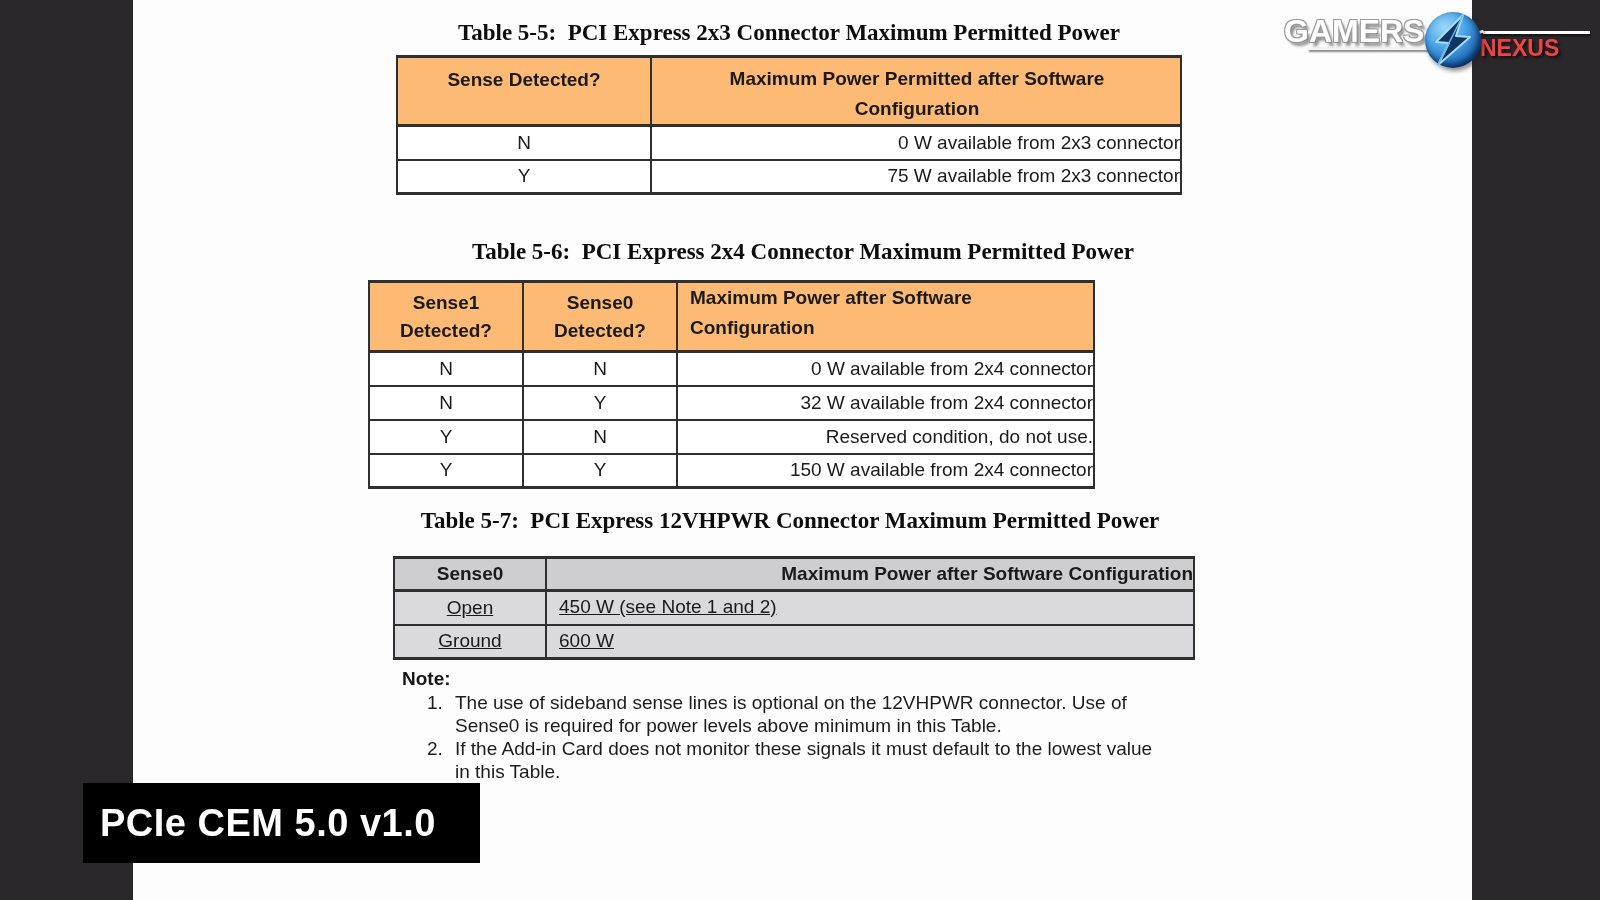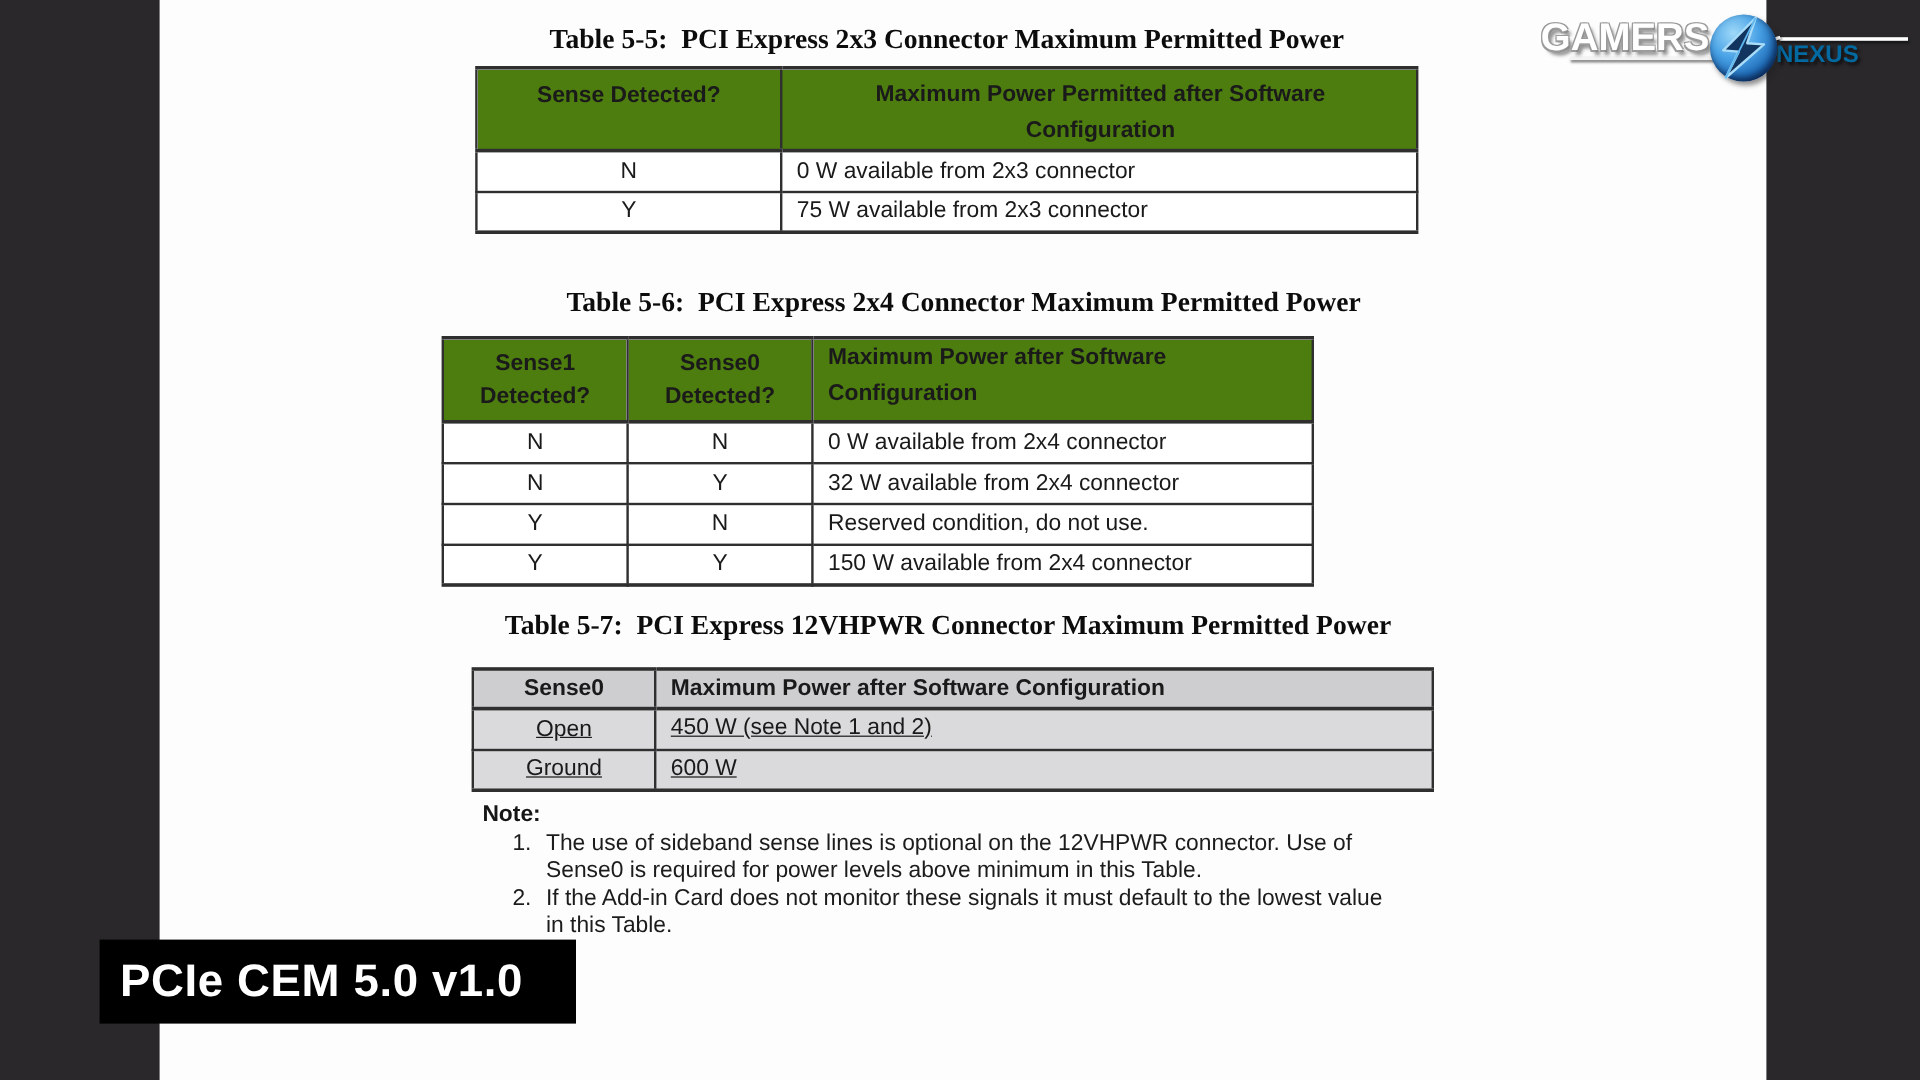--- a/index.html
+++ b/index.html
@@ -24,24 +24,24 @@
 
   
   .spec {
     position:absolute; border-collapse:collapse; table-layout:fixed;
     font-size:19px; color:#1a1a1a; background:#fff;
     border:3px solid #2f2f2f; border-left-width:2px; border-right-width:2px;
   }
   .spec th, .spec td { border:2px solid #2f2f2f; overflow:hidden; }
   .spec thead th {
     border-top:3px solid #2f2f2f; border-bottom:3px solid #2f2f2f;
-    background:#4d7c0f; font-weight:700; white-space:pre-line; line-height:30px;
+    background:#fdba74; font-weight:700; white-space:pre-line; line-height:30px;
   }
   .cc { text-align:center; vertical-align:middle; }
-  .cl { text-align:left; vertical-align:middle; padding-left:12px; }
+  .cl { text-align:right; vertical-align:middle; padding-left:12px; }
   .top-left   { text-align:center;   vertical-align:top;    padding:6px 10px 0 12px; }
   .top-center { text-align:center; vertical-align:top;    padding-top:7px; }
   .bot-left   { text-align:left;   vertical-align:bottom; padding:0 10px 7px 12px; }
 
   #t55 { left:396px; top:55px;  width:786px; }
   #t55 thead tr { height:60px; } #t55 tbody tr { height:34px; }
 
   #t56 { left:368px; top:280px; width:727px; }
   #t56 thead tr { height:60px; } #t56 tbody tr { height:34px; }
   #t56 thead th.cc { line-height:28px; }
@@ -58,21 +58,21 @@
     font-size:19px; font-weight:700; color:#161616;
   }
   .note-item { position:absolute; left:427px; display:flex; font-size:19px; color:#1c1c1c; line-height:23px; }
   #note-1 { top:691px; }
   #note-2 { top:737px; }
   .note-num { width:28px; flex:none; }
   .note-txt { width:715px; white-space:pre-line; }
 
   
   .source-badge {
-    position:absolute; left:83px; top:783px; width:397px; height:70px;
+    position:absolute; left:83px; top:783px; width:397px; height:80px;
     background:#000; color:#fff; display:flex; align-items:center;
     padding-left:17px; font-size:38px; font-weight:700; letter-spacing:.5px;
   }
 
   
   .gn-logo { position:absolute; left:0; top:0; }
   .gn-gamers {
     position:absolute; left:1284px; top:13px;
     font-size:32px; font-weight:700; color:#fff; letter-spacing:0;
     text-shadow:-1px -1px 0 #9b9b9b, 1px -1px 0 #9b9b9b, -1px 1px 0 #9b9b9b,
@@ -93,21 +93,21 @@
   }
   .gn-emblem {
     position:absolute; left:1425px; top:12px; width:56px; height:56px;
     border-radius:50%;
     background:radial-gradient(circle at 35% 28%, #9fd9f9 0%, #4aa3e6 38%, #1f6cb8 68%, #123a74 100%);
     box-shadow:2px 3px 4px rgba(30,30,30,.5), inset -2px -3px 6px rgba(8,25,60,.8);
   }
   .gn-emblem svg { position:absolute; left:0; top:0; }
   .gn-nexus {
     position:absolute; left:1480px; top:35px;
-    font-size:20px; font-weight:700; color:#0369a1; letter-spacing:0;
+    font-size:23px; font-weight:700; color:#ef4444; letter-spacing:0;
     text-shadow:2px 2px 3px rgba(0,0,0,.7);
   }
 </style>
 </head>
 <body>
 
 <div id="canvas">
   <div id="bar-left" class="letterbox"></div>
   <div id="bar-right" class="letterbox"></div>
 

